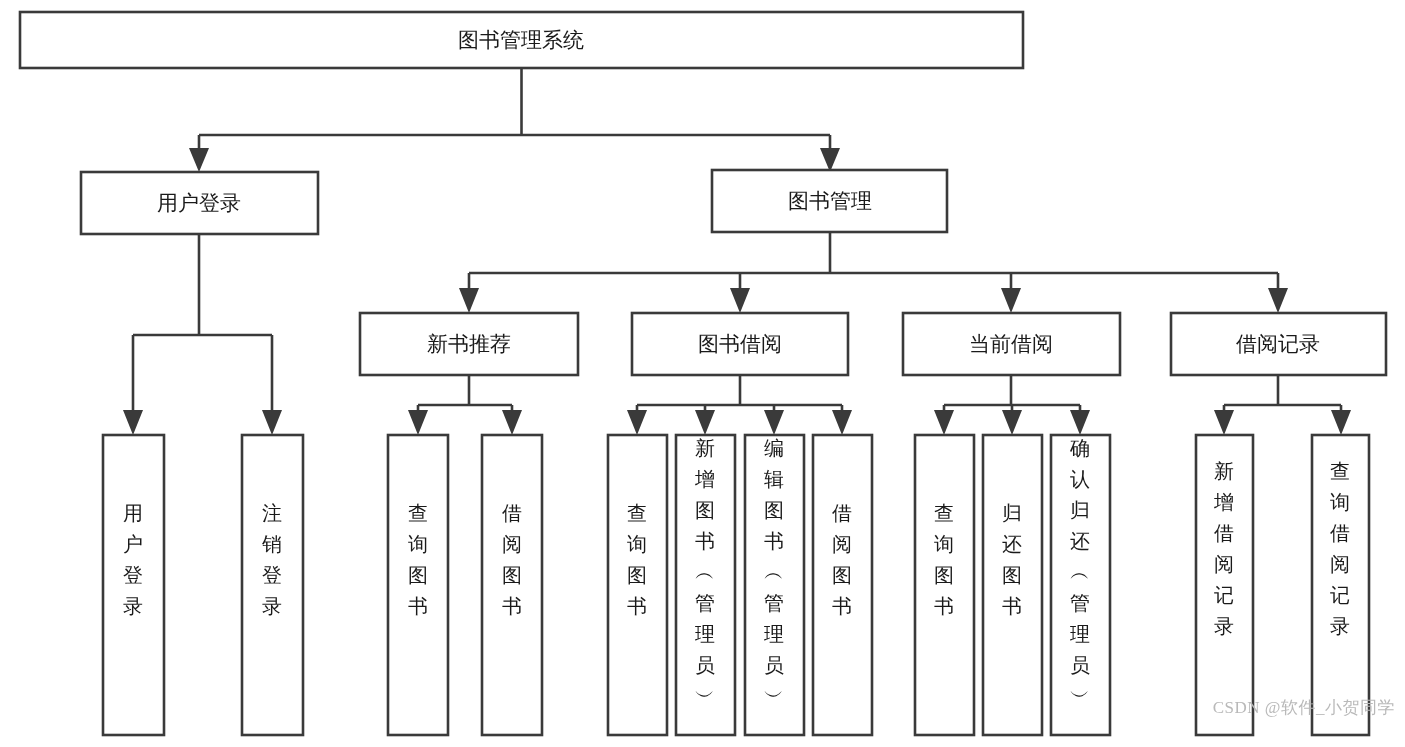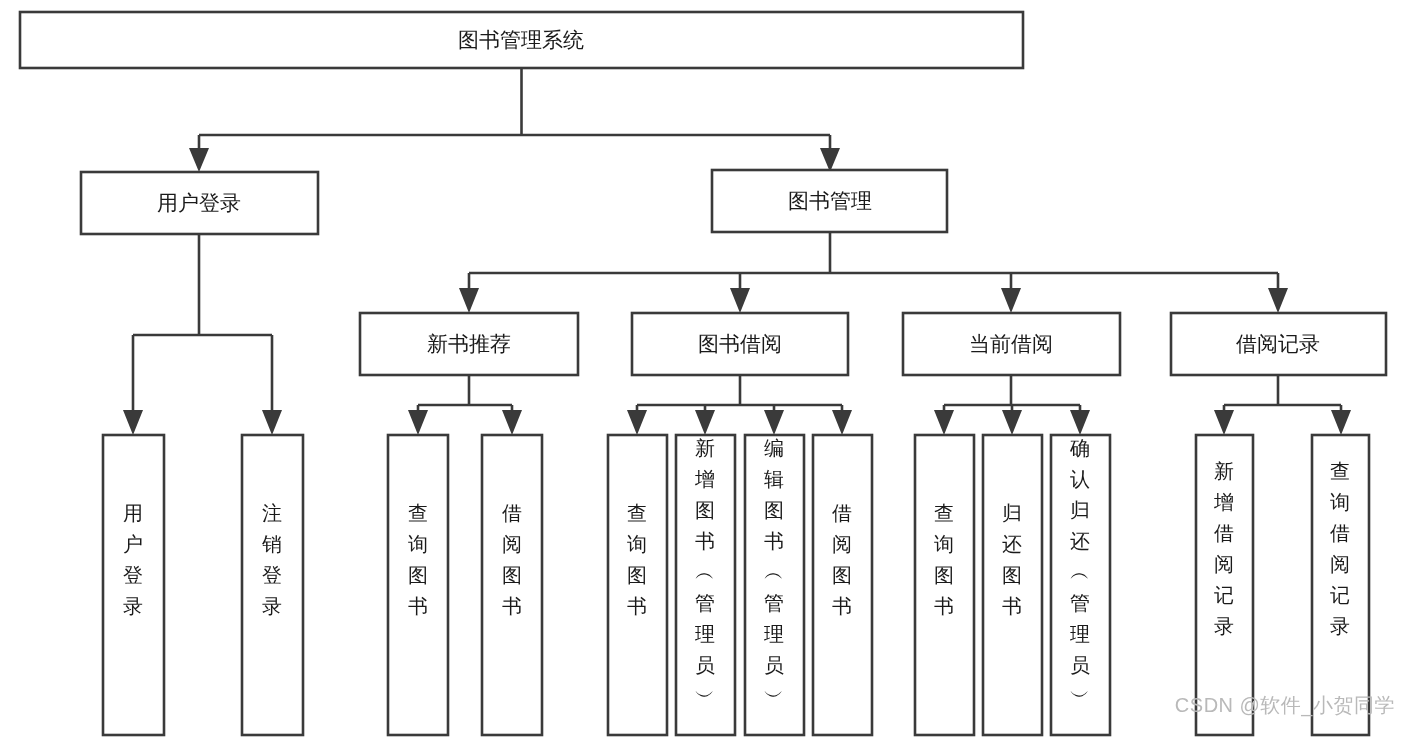--- a/index.html
+++ b/index.html
@@ -51,22 +51,22 @@
   .node-label-vert {
     font-family: "Liberation Sans", "DejaVu Sans", sans-serif;
     fill: #1a1a1a;
     font-size: 20px;
     text-anchor: middle;
   }
   .watermark {
     position: absolute;
     right: 10px;
     bottom: 6px;
-    font-family: Liberation Sans, sans-serif;
-    font-size: 20px;
+    font-family: Liberation Serif, serif;
+    font-size: 17px;
     color: #b9b9b9;
     letter-spacing: 0.5px;
     white-space: nowrap;
     pointer-events: none;
   }
 </style>
 </head>
 <body>
 
 <div id="diagram-root">

